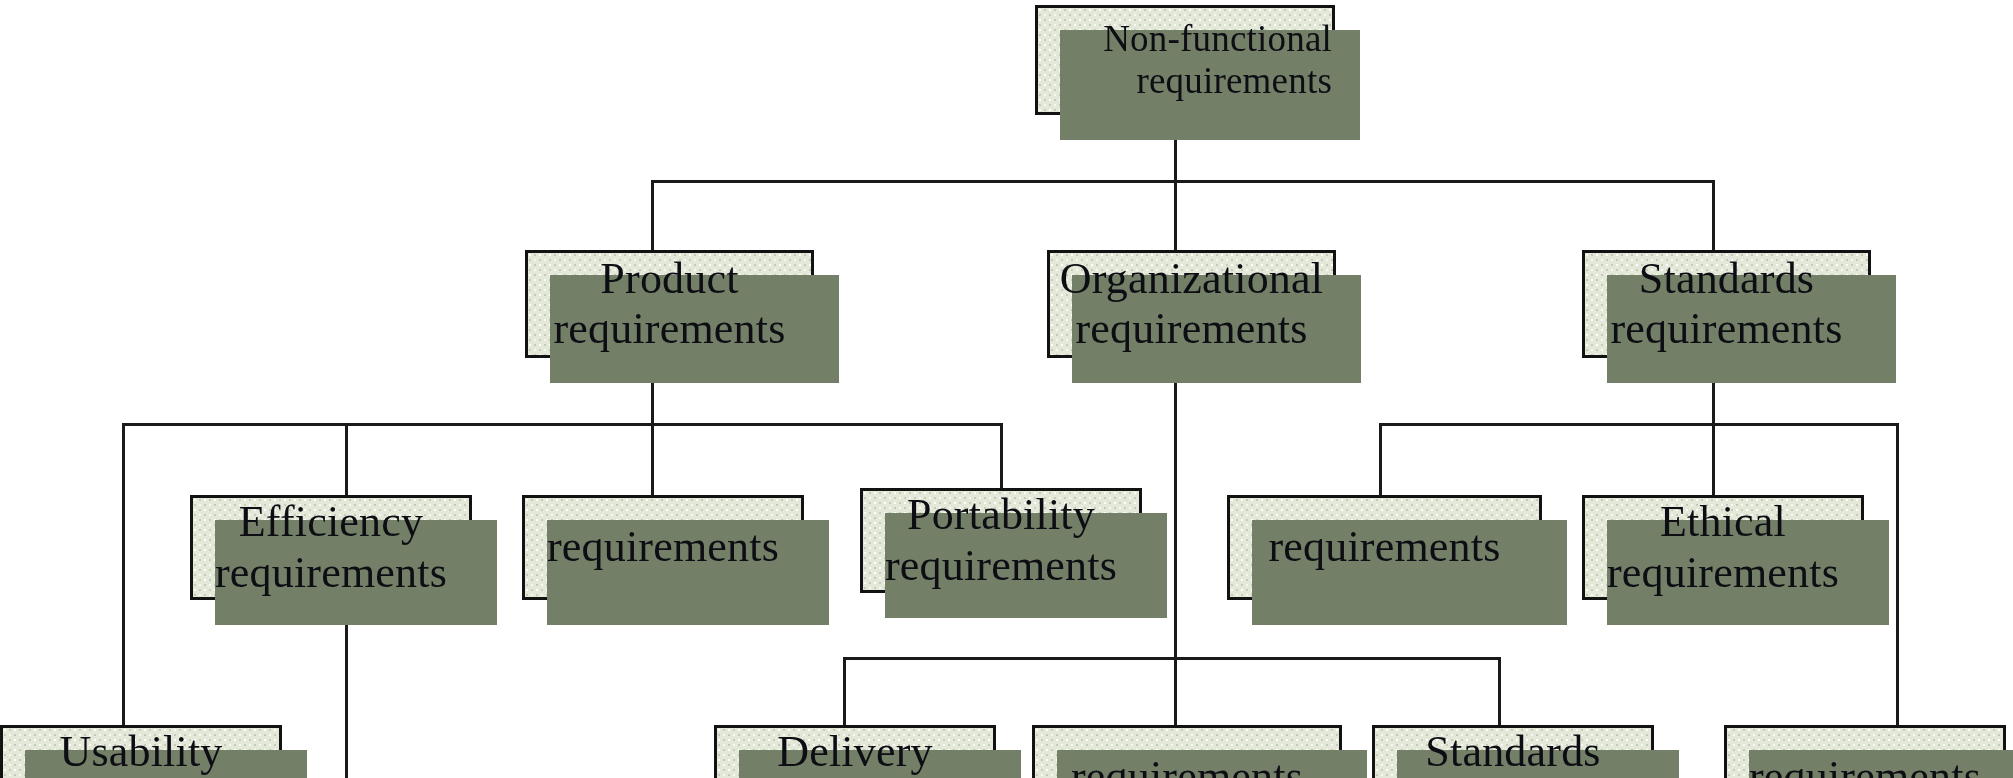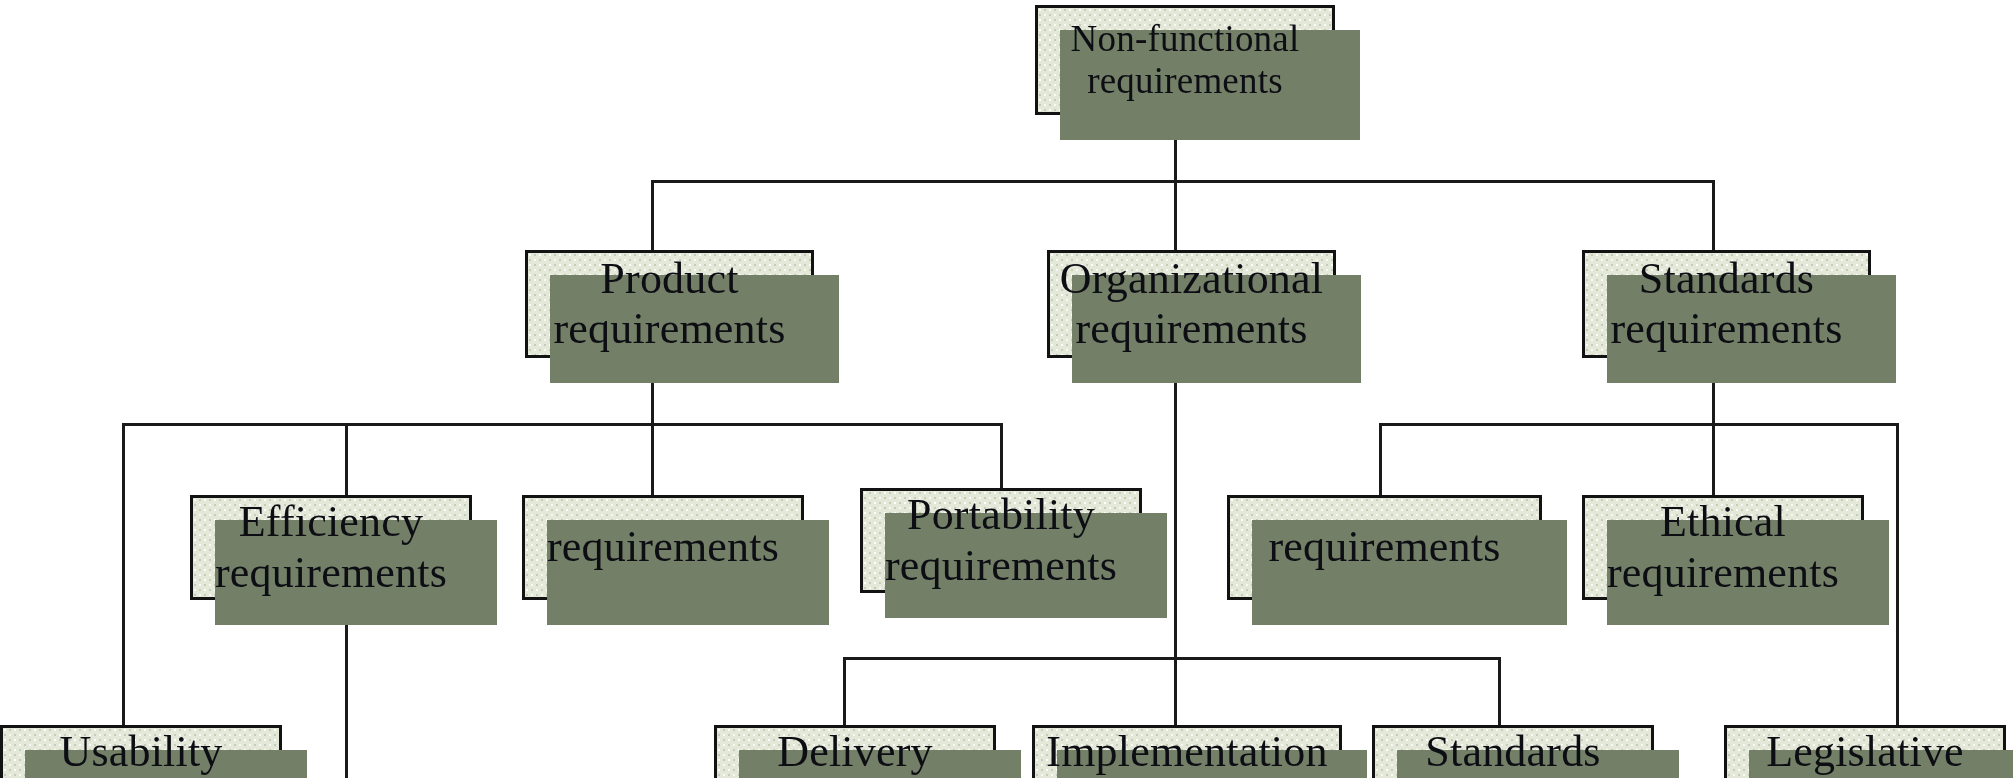--- a/index.html
+++ b/index.html
@@ -94,21 +94,21 @@
   <div class="conn v" style="left:843px; top:657px; height:71px;"></div>
   <div class="conn v" style="left:1174px; top:657px; height:71px;"></div>
   <div class="conn v" style="left:1498px; top:657px; height:71px;"></div>
 
   <div class="conn v" style="left:1712px; top:358px; height:68px;"></div>
   <div class="conn h" style="left:1379px; top:423px; width:520px;"></div>
   <div class="conn v" style="left:1379px; top:423px; height:75px;"></div>
   <div class="conn v" style="left:1712px; top:423px; height:75px;"></div>
   <div class="conn v" style="left:1896px; top:423px; height:305px;"></div>
 
-  <div class="node n-lg" style="left:1035px; top:5px; width:300px; height:110px;">
+  <div class="node n-lg" style="left:1035px; top:5px; width:300px; height:110px;align-items:flex-end;">
     <span class="shadow" style="left:22px; top:22px; width:300px; height:110px;"></span>
     <span class="line">Non-functional</span>
     <span class="line">requirements</span>
   </div>
 
   <div class="node n-md" style="left:513px; top:250px; width:289px; height:108px;">
     <span class="shadow" style="left:22px; top:22px; width:289px; height:108px;"></span>
     <span class="line">Product</span>
     <span class="line">requirements</span>
   </div>
@@ -160,29 +160,27 @@
   </div>
 
   <div class="node n-md" style="left:702px; top:725px; width:282px; height:105px;">
     <span class="shadow" style="left:22px; top:22px; width:282px; height:105px;"></span>
     <span class="line">Delivery</span>
     <span class="line">requirements</span>
   </div>
 
   <div class="node n-md" style="left:1020px; top:725px; width:310px; height:105px;">
     <span class="shadow" style="left:22px; top:22px; width:310px; height:105px;"></span>
-    <span class="line">Implementation</span>
     <span class="line">requirements</span>
   </div>
 
   <div class="node n-md" style="left:1360px; top:725px; width:282px; height:105px;">
     <span class="shadow" style="left:22px; top:22px; width:282px; height:105px;"></span>
     <span class="line">Standards</span>
     <span class="line">requirements</span>
   </div>
 
   <div class="node n-md" style="left:1712px; top:725px; width:282px; height:105px;">
     <span class="shadow" style="left:22px; top:22px; width:282px; height:105px;"></span>
-    <span class="line">Legislative</span>
     <span class="line">requirements</span>
   </div>
 
 </div>
 
 </body></html>

